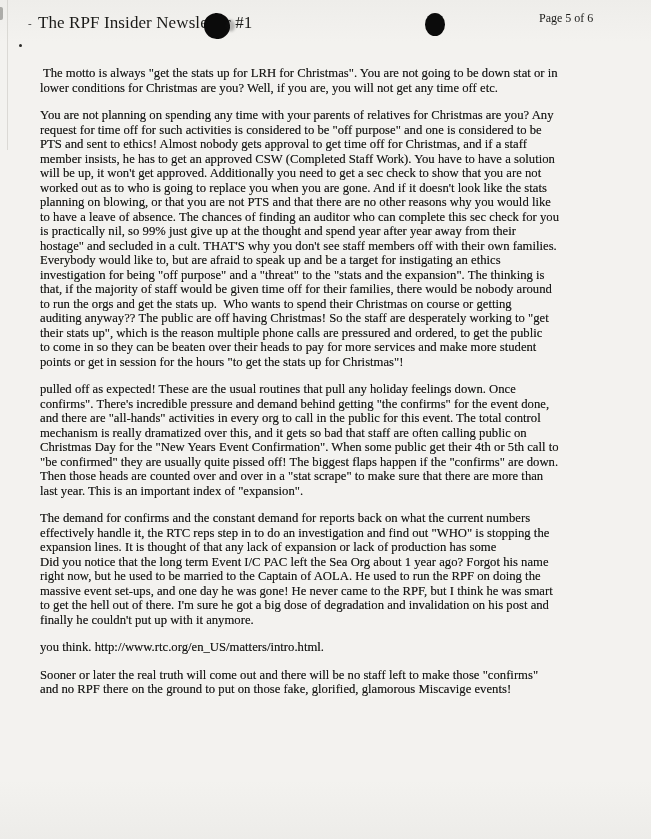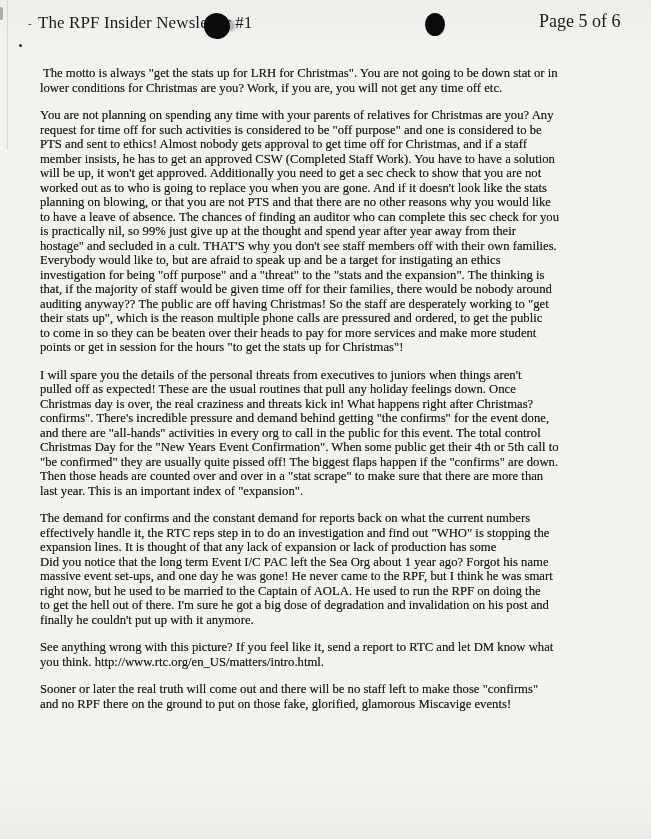--- a/index.html
+++ b/index.html
@@ -25,21 +25,21 @@
   }
   .header-dash{
     position:absolute;left:28px;top:17px;font-size:11px;color:#333;
   }
   .header-title{
     position:absolute;left:38px;top:13px;
     font-size:17px;letter-spacing:.1px;white-space:pre;
   }
   .page-label{
     position:absolute;left:539px;top:11px;
-    font-size:18px;white-space:pre;
+    font-size:12px;white-space:pre;
   }
   .hole-punch{
     position:absolute;background:#0b0b0b;border-radius:50%;
   }
   .hole-1{left:204px;top:13px;width:26px;height:26px;transform:rotate(-6deg);border-radius:48% 52% 50% 50%;}
   .hole-1::after{
     content:"";position:absolute;right:-5px;top:30%;width:9px;height:12px;
     background:rgba(20,20,20,.28);border-radius:50%;filter:blur(1px);
   }
   .hole-2{left:425px;top:13px;width:20px;height:23px;}
@@ -66,64 +66,63 @@
   <span class="header-title">The RPF Insider Newsletter #1</span>
   <span class="page-label">Page 5 of 6</span>
 
   <div class="hole-punch hole-1"></div>
   <div class="hole-punch hole-2"></div>
   <div class="stray-dot"></div>
 
   <div class="body-text">
       <div class="paragraph">
         <div class="line"> The motto is always "get the stats up for LRH for Christmas". You are not going to be down stat or in</div>
-        <div class="line">lower conditions for Christmas are you? Work, if you are, you will not get any time off etc.</div>
+        <div class="line">lower conditions for Christmas are you? Well, if you are, you will not get any time off etc.</div>
       </div>
       <div class="paragraph">
         <div class="line">You are not planning on spending any time with your parents of relatives for Christmas are you? Any</div>
         <div class="line">request for time off for such activities is considered to be "off purpose" and one is considered to be</div>
         <div class="line">PTS and sent to ethics! Almost nobody gets approval to get time off for Christmas, and if a staff</div>
         <div class="line">member insists, he has to get an approved CSW (Completed Staff Work). You have to have a solution</div>
         <div class="line">will be up, it won't get approved. Additionally you need to get a sec check to show that you are not</div>
         <div class="line">worked out as to who is going to replace you when you are gone. And if it doesn't look like the stats</div>
         <div class="line">planning on blowing, or that you are not PTS and that there are no other reasons why you would like</div>
         <div class="line">to have a leave of absence. The chances of finding an auditor who can complete this sec check for you</div>
         <div class="line">is practically nil, so 99% just give up at the thought and spend year after year away from their</div>
         <div class="line">hostage" and secluded in a cult. THAT'S why you don't see staff members off with their own families.</div>
         <div class="line">Everybody would like to, but are afraid to speak up and be a target for instigating an ethics</div>
         <div class="line">investigation for being "off purpose" and a "threat" to the "stats and the expansion". The thinking is</div>
         <div class="line">that, if the majority of staff would be given time off for their families, there would be nobody around</div>
+        <div class="line">to run the orgs and get the stats up.  Who wants to spend their Christmas on course or getting</div>
         <div class="line">auditing anyway?? The public are off having Christmas! So the staff are desperately working to "get</div>
         <div class="line">their stats up", which is the reason multiple phone calls are pressured and ordered, to get the public</div>
         <div class="line">to come in so they can be beaten over their heads to pay for more services and make more student</div>
         <div class="line">points or get in session for the hours "to get the stats up for Christmas"!</div>
       </div>
       <div class="paragraph">
-        <div class="line">I will spare you the details of the personal threats from executives to juniors when things aren't</div>
         <div class="line">pulled off as expected! These are the usual routines that pull any holiday feelings down. Once</div>
-        <div class="line">Christmas day is over, the real craziness and threats kick in! What happens right after Christmas?</div>
         <div class="line">confirms". There's incredible pressure and demand behind getting "the confirms" for the event done,</div>
         <div class="line">and there are "all-hands" activities in every org to call in the public for this event. The total control</div>
+        <div class="line">mechanism is really dramatized over this, and it gets so bad that staff are often calling public on</div>
         <div class="line">Christmas Day for the "New Years Event Confirmation". When some public get their 4th or 5th call to</div>
         <div class="line">"be confirmed" they are usually quite pissed off! The biggest flaps happen if the "confirms" are down.</div>
         <div class="line">Then those heads are counted over and over in a "stat scrape" to make sure that there are more than</div>
         <div class="line">last year. This is an important index of "expansion".</div>
       </div>
       <div class="paragraph">
         <div class="line">The demand for confirms and the constant demand for reports back on what the current numbers</div>
         <div class="line">effectively handle it, the RTC reps step in to do an investigation and find out "WHO" is stopping the</div>
         <div class="line">expansion lines. It is thought of that any lack of expansion or lack of production has some</div>
         <div class="line">Did you notice that the long term Event I/C PAC left the Sea Org about 1 year ago? Forgot his name</div>
+        <div class="line">right now, but he used to be married to the Captain of AOLA. He used to run the RPF on doing the</div>
         <div class="line">massive event set-ups, and one day he was gone! He never came to the RPF, but I think he was smart</div>
-        <div class="line">right now, but he used to be married to the Captain of AOLA. He used to run the RPF on doing the</div>
         <div class="line">to get the hell out of there. I'm sure he got a big dose of degradation and invalidation on his post and</div>
         <div class="line">finally he couldn't put up with it anymore.</div>
       </div>
       <div class="paragraph">
-        <div class="line">See anything wrong with this picture? If you feel like it, send a report to RTC and let DM know what</div>
         <div class="line">you think. http://www.rtc.org/en_US/matters/intro.html.</div>
       </div>
       <div class="paragraph">
         <div class="line">Sooner or later the real truth will come out and there will be no staff left to make those "confirms"</div>
         <div class="line">and no RPF there on the ground to put on those fake, glorified, glamorous Miscavige events!</div>
       </div>
     </div>
 </div>
 
 </body></html>

